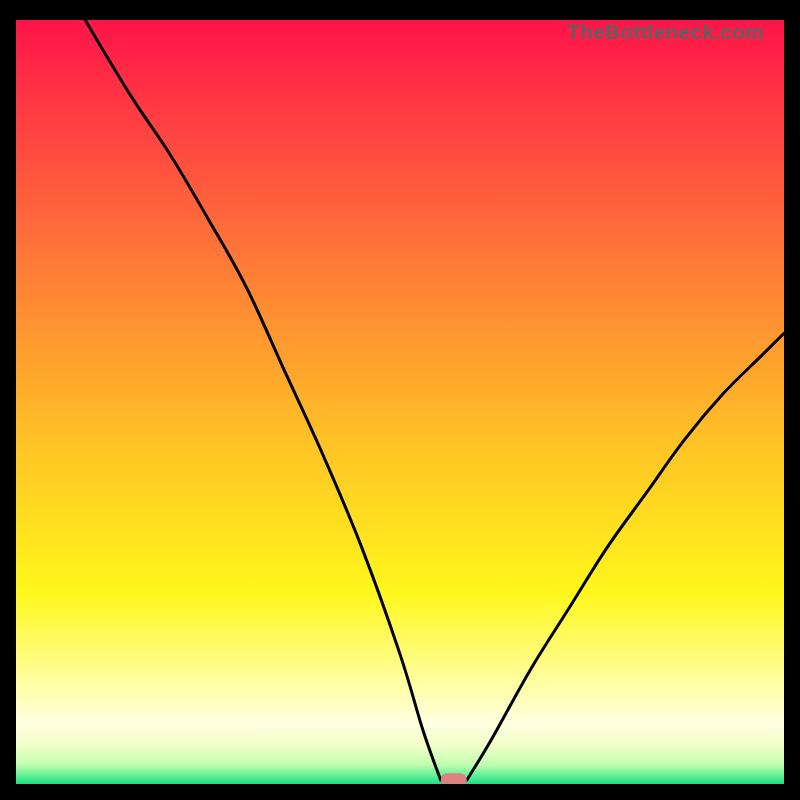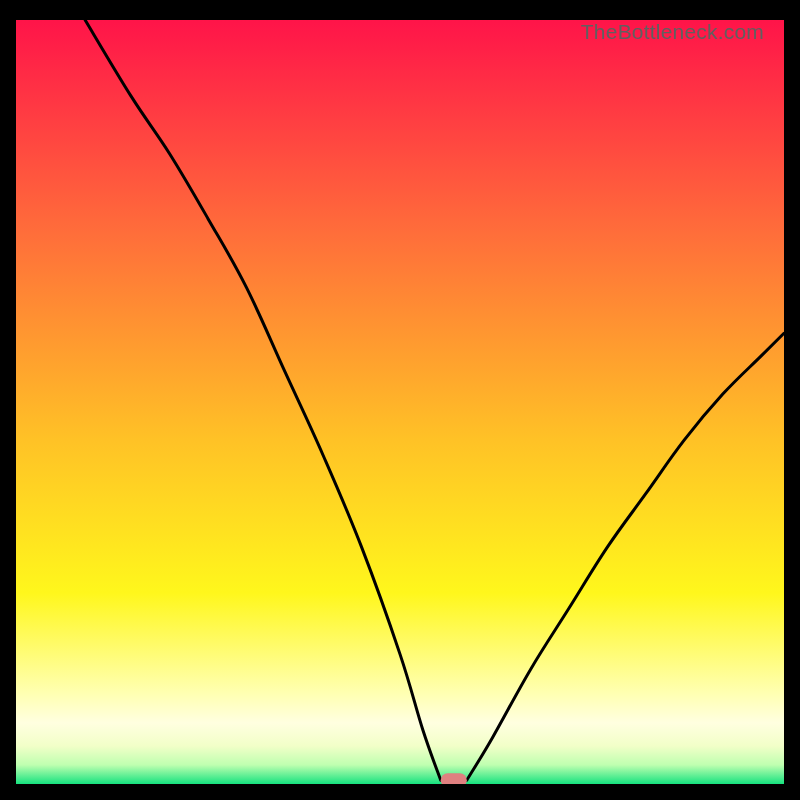--- a/index.html
+++ b/index.html
@@ -18,21 +18,21 @@
     width: 768px;
     height: 764px;
     background: #000;
   }
   .watermark {
     position: absolute;
     top: 0px;
     right: 20px;
     color: #606060;
     font-size: 21px;
-    font-weight: 400;
+    font-weight: 700;
     letter-spacing: 0.2px;
     z-index: 5;
   }
   .plot {
     position: absolute;
     left: 0;
     top: 0;
     width: 768px;
     height: 764px;
   }

